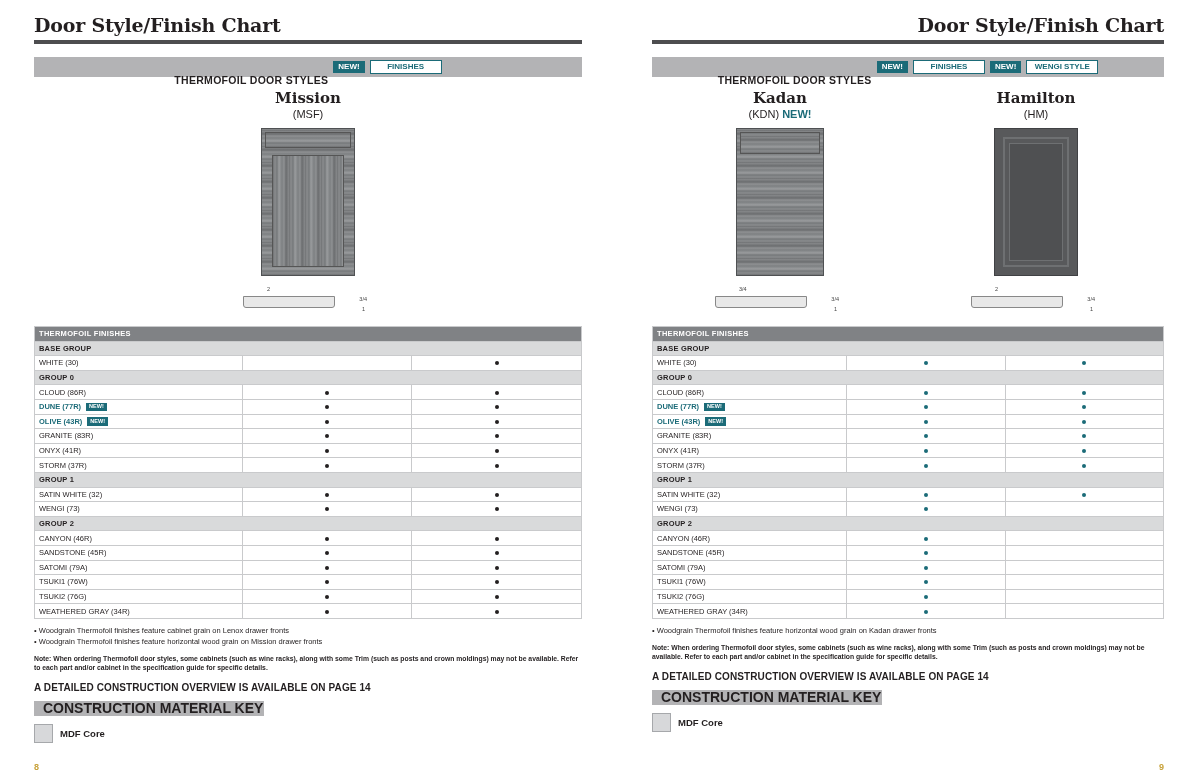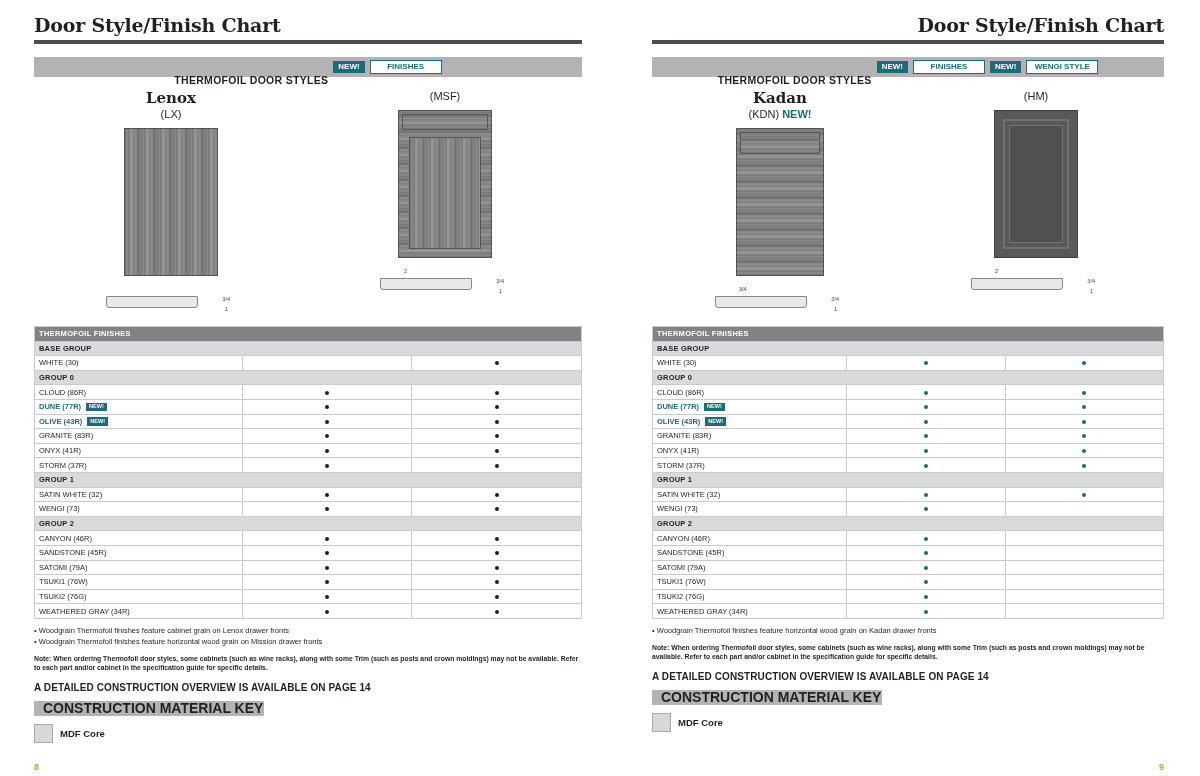--- a/index.html
+++ b/index.html
@@ -225,32 +225,21 @@
     <div class="title-rule"></div>
 
     <div class="banner">
       <span class="banner-text">THERMOFOIL DOOR STYLES</span>
       <span class="chip chip-new">NEW!</span>
       <span class="chip chip-link">FINISHES</span>
     </div>
 
     <div class="doors">
       <div class="door-col">
-        <div class="door-name">Lenox</div>
-        <div class="door-code">(LX)</div>
-        <div class="door-img">
-          <div class="wood lenox" style="margin:0 auto;"></div>
-        </div>
-        <div class="profile" style="margin-left:auto;margin-right:auto;">
-          <div class="shape"></div>
-          <div class="dim-h">3/4</div>
-          <div class="dim-h2">1</div>
-        </div>
-      </div>
-      <div class="door-col">
+        <div class="door-name">Mission</div>
         <div class="door-code">(MSF)</div>
         <div class="door-img">
           <div class="wood-h mission" style="margin:0 auto;">
             <div class="drawer wood-h"></div>
             <div class="panel wood"></div>
           </div>
         </div>
         <div class="profile" style="margin-left:auto;margin-right:auto;">
           <div class="shape"></div>
           <div class="dim-w">2</div>
@@ -399,20 +388,21 @@
           </div>
         </div>
         <div class="profile" style="margin-left:auto;margin-right:auto;">
           <div class="shape"></div>
           <div class="dim-w">3/4</div>
           <div class="dim-h">3/4</div>
           <div class="dim-h2">1</div>
         </div>
       </div>
       <div class="door-col">
+        <div class="door-name">Hamilton</div>
         <div class="door-code">(HM)</div>
         <div class="door-img">
           <div class="solid hamilton" style="margin:0 auto;">
             <div class="frame"></div>
             <div class="inner-panel"></div>
           </div>
         </div>
         <div class="profile" style="margin-left:auto;margin-right:auto;">
           <div class="shape"></div>
           <div class="dim-w">2</div>

